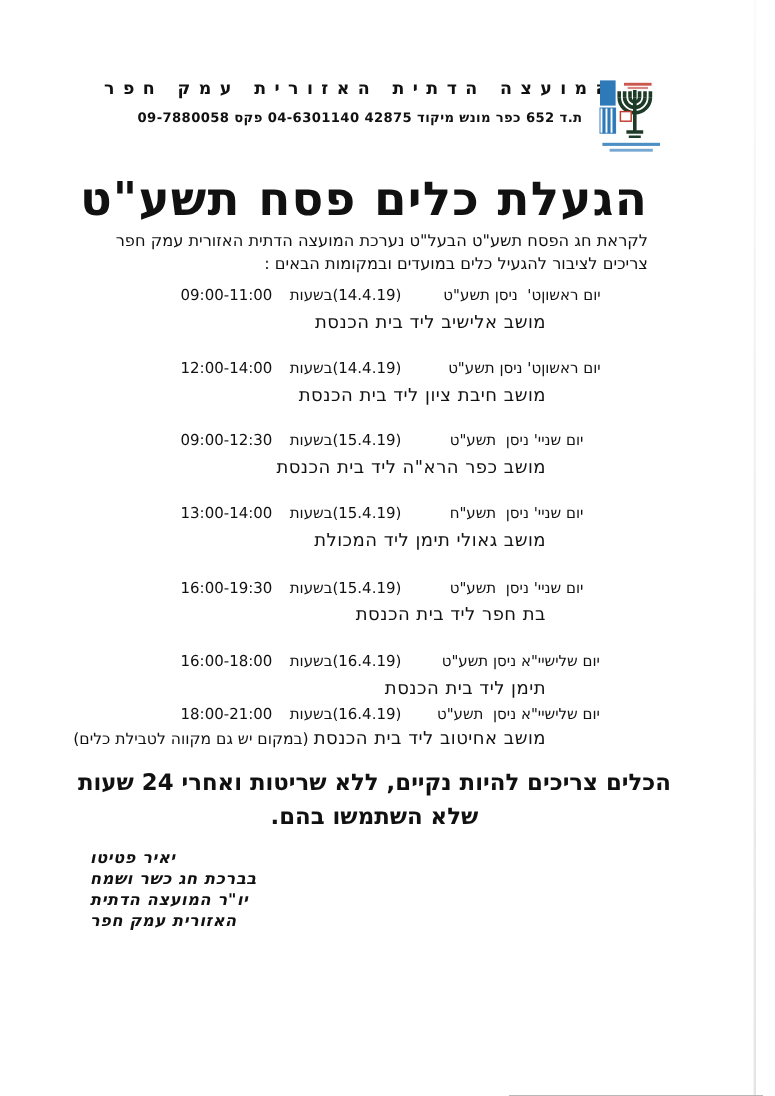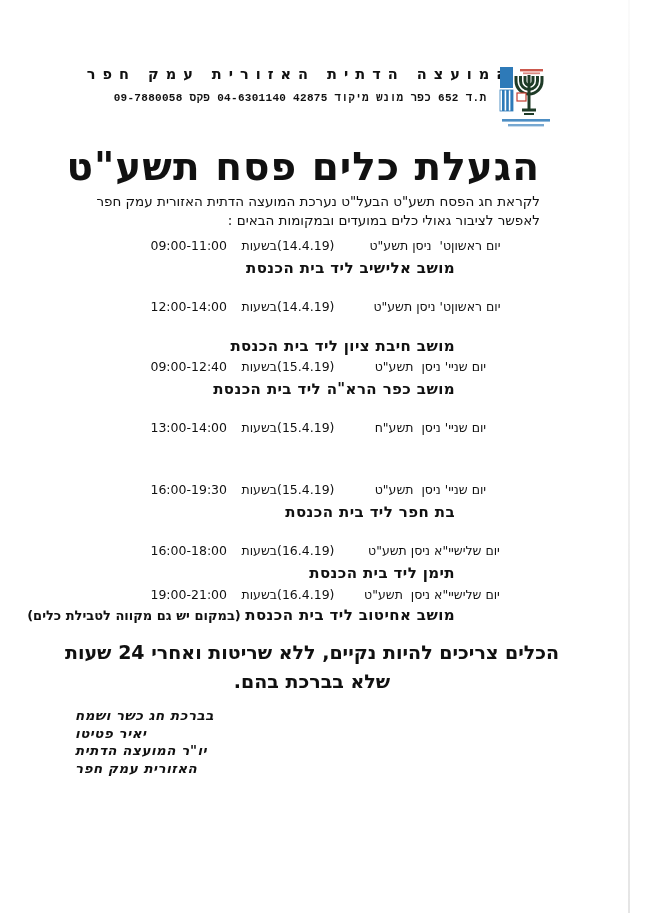--- a/index.html
+++ b/index.html
@@ -16,21 +16,21 @@
   .scan-edge{
     position:absolute;top:0;bottom:0;right:16px;width:2px;
     background:linear-gradient(to bottom, rgba(0,0,0,0.02), rgba(0,0,0,0.10));
   }
   .hdr-org{
     position:absolute;top:66px;left:0;right:46px;text-align:center;
     font-size:14.5px;font-weight:bold;letter-spacing:7px;direction:rtl;
   }
   .hdr-addr{
     position:absolute;top:92px;left:0;right:46px;text-align:center;
-    font-size:11px;font-weight:bold;letter-spacing:.3px;direction:rtl;font-family:Liberation Mono, monospace;
+    font-size:11px;font-weight:bold;letter-spacing:.3px;direction:rtl;
   }
   .logo{position:absolute;left:497px;top:66px;width:58px;height:64px;}
   .doc-title{
     position:absolute;top:144px;left:40px;right:106px;text-align:right;
     direction:rtl;font-size:39px;font-weight:bold;letter-spacing:1px;
   }
   .intro{
     position:absolute;top:192px;left:80px;right:106px;text-align:right;
     direction:rtl;font-size:13.5px;line-height:18.5px;
   }
@@ -38,21 +38,21 @@
     position:absolute;left:137px;width:384px;display:flex;direction:rtl;
     align-items:baseline;font-size:12.5px;white-space:pre;
   }
   .c-day{width:70px;flex:none;text-align:left;}
   .c-heb{width:108px;flex:none;text-align:right;}
   .c-date{width:66px;flex:none;direction:ltr;unicode-bidi:isolate;}
   .c-hours{width:50px;flex:none;text-align:right;}
   .c-time{width:90px;flex:none;text-align:right;direction:ltr;unicode-bidi:isolate;}
   .loc{
     position:absolute;right:191px;direction:rtl;text-align:right;
-    font-size:15px;font-weight:bold;letter-spacing:.4px;white-space:nowrap;
+    font-size:15px;font-weight:normal;letter-spacing:.4px;white-space:nowrap;
   }
   .loc .note{font-size:13px;letter-spacing:0;margin-top:24px;}
   .notice{
     position:absolute;top:638px;left:64px;right:86px;text-align:center;
     direction:rtl;font-size:19px;font-weight:bold;line-height:29px;
   }
   .signature{
     position:absolute;top:707px;left:75px;width:190px;direction:rtl;
     text-align:left;font-size:13.5px;font-weight:bold;font-style:italic;
     line-height:17.5px;letter-spacing:.5px;
@@ -100,57 +100,58 @@
       <g>
         <rect x="5" y="53" width="48" height="2.6" fill="var(--logo_blue)" opacity="0.85"></rect>
         <rect x="11" y="58" width="36" height="2.4" fill="var(--logo_blue)" opacity="0.65"></rect>
       </g>
     </svg>
   </div>
 
   <div class="doc-title">הגעלת כלים פסח תשע"ט</div>
   <div class="intro">
     <div>לקראת חג הפסח תשע"ט הבעל"ט נערכת המועצה הדתית האזורית עמק חפר</div>
-    <div>לאפשר לציבור גאולי כלים במועדים ובמקומות הבאים :</div>
+    <div>צריכים לציבור להגעיל כלים במועדים ובמקומות הבאים :</div>
   </div>
 
   <div class="row" style="top:238px">
     <span class="c-day">יום ראשון</span>
     <span class="c-heb">ט'  ניסן תשע"ט</span>
     <span class="c-date">(14.4.19)</span>
     <span class="c-hours">בשעות</span>
     <span class="c-time">09:00-11:00</span>
   </div>
   <div class="loc" style="top:259px">מושב אלישיב ליד בית הכנסת</div>
 
   <div class="row" style="top:299px">
     <span class="c-day">יום ראשון</span>
     <span class="c-heb">ט' ניסן תשע"ט</span>
     <span class="c-date">(14.4.19)</span>
     <span class="c-hours">בשעות</span>
     <span class="c-time">12:00-14:00</span>
   </div>
-  <div class="loc" style="top:337px">מושב חיבת ציון ליד בית הכנסת</div>
+  <div class="loc" style="top:320px">מושב חיבת ציון ליד בית הכנסת</div>
 
   <div class="row" style="top:359px">
     <span class="c-day">יום שני</span>
     <span class="c-heb">י' ניסן  תשע"ט</span>
     <span class="c-date">(15.4.19)</span>
     <span class="c-hours">בשעות</span>
-    <span class="c-time">09:00-12:40</span>
+    <span class="c-time">09:00-12:30</span>
   </div>
   <div class="loc" style="top:380px">מושב כפר הרא"ה ליד בית הכנסת</div>
 
   <div class="row" style="top:420px">
     <span class="c-day">יום שני</span>
     <span class="c-heb">י' ניסן  תשע"ח</span>
     <span class="c-date">(15.4.19)</span>
     <span class="c-hours">בשעות</span>
     <span class="c-time">13:00-14:00</span>
   </div>
+  <div class="loc" style="top:441px">מושב גאולי תימן ליד המכולת</div>
 
   <div class="row" style="top:482px">
     <span class="c-day">יום שני</span>
     <span class="c-heb">י' ניסן  תשע"ט</span>
     <span class="c-date">(15.4.19)</span>
     <span class="c-hours">בשעות</span>
     <span class="c-time">16:00-19:30</span>
   </div>
   <div class="loc" style="top:503px">בת חפר ליד בית הכנסת</div>
 
@@ -161,31 +162,31 @@
     <span class="c-hours">בשעות</span>
     <span class="c-time">16:00-18:00</span>
   </div>
   <div class="loc" style="top:564px">תימן ליד בית הכנסת</div>
 
   <div class="row" style="top:587px">
     <span class="c-day">יום שלישי</span>
     <span class="c-heb">י"א ניסן  תשע"ט</span>
     <span class="c-date">(16.4.19)</span>
     <span class="c-hours">בשעות</span>
-    <span class="c-time">19:00-21:00</span>
+    <span class="c-time">18:00-21:00</span>
   </div>
   <div class="loc" style="top:606px">
     <span>מושב אחיטוב ליד בית הכנסת</span><span class="note"> (במקום יש גם מקווה לטבילת כלים)</span>
   </div>
 
   <div class="notice">
     <div>הכלים צריכים להיות נקיים, ללא שריטות ואחרי 24 שעות</div>
-    <div>שלא בברכת בהם.</div>
+    <div>שלא השתמשו בהם.</div>
   </div>
 
   <div class="signature">
+    <div>יאיר פטיטו</div>
     <div>בברכת חג כשר ושמח</div>
-    <div>יאיר פטיטו</div>
     <div>יו"ר המועצה הדתית</div>
     <div>האזורית עמק חפר</div>
   </div>
 
 </div>
 
 </body></html>

